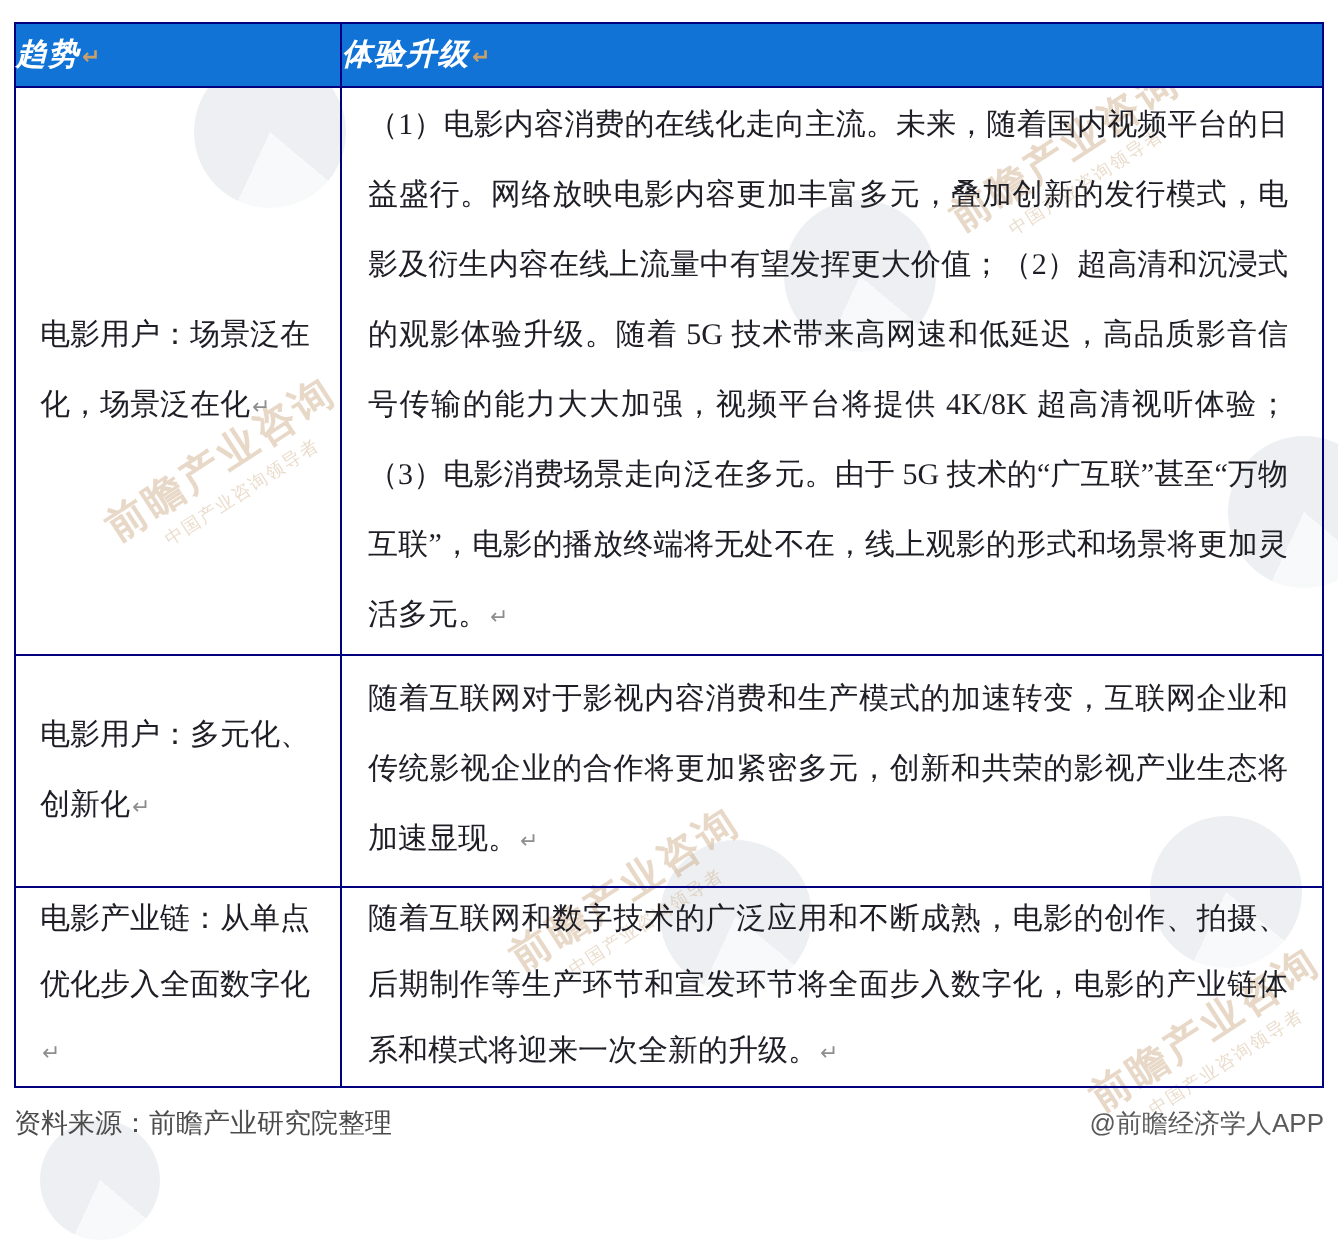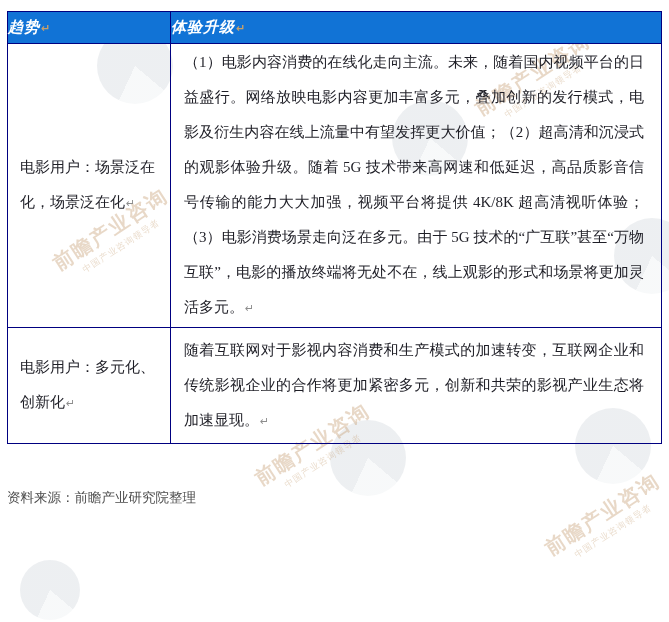--- a/index.html
+++ b/index.html
@@ -107,21 +107,21 @@
   }
   th .ret-mark { color: #c9a06a; }
 
   .doc-footer {
     width: 655px;
     margin: 9px 7px 0 7px;
     display: flex;
     justify-content: space-between;
     align-items: baseline;
   }
-  .footer-source { font-size: 13.5px; color: #4c4c4c; margin-top: 36px; }
+  .footer-source { font-size: 13.5px; color: #4c4c4c; }
   .footer-credit { font-size: 13px;   color: #5a5a5a; }
 </style>
 </head>
 <body>
 
 <div class="page">
 
   <div class="wm-layer">
     <div class="wm-circle c1"></div>
     <div class="wm-circle c2"></div>
@@ -174,21 +174,30 @@
           </td>
         </tr>
         <tr class="row-2">
           <td class="cell-trend">
             <span>电影用户：多元化、创新化</span><span class="ret-mark">↵</span>
           </td>
           <td class="cell-content">
             <span>随着互联网对于影视内容消费和生产模式的加速转变，互联网企业和传统影视企业的合作将更加紧密多元，创新和共荣的影视产业生态将加速显现。</span><span class="ret-mark">↵</span>
           </td>
         </tr>
+        <tr class="row-3">
+          <td class="cell-trend">
+            <span>电影产业链：从单点优化步入全面数字化</span><span class="ret-mark">↵</span>
+          </td>
+          <td class="cell-content">
+            <span>随着互联网和数字技术的广泛应用和不断成熟，电影的创作、拍摄、后期制作等生产环节和宣发环节将全面步入数字化，电影的产业链体系和模式将迎来一次全新的升级。</span><span class="ret-mark">↵</span>
+          </td>
+        </tr>
       </tbody>
     </table>
 
     <div class="doc-footer">
       <span class="footer-source">资料来源：前瞻产业研究院整理</span>
+      <span class="footer-credit">@前瞻经济学人APP</span>
     </div>
   </div>
 
 </div>
 
 </body></html>

